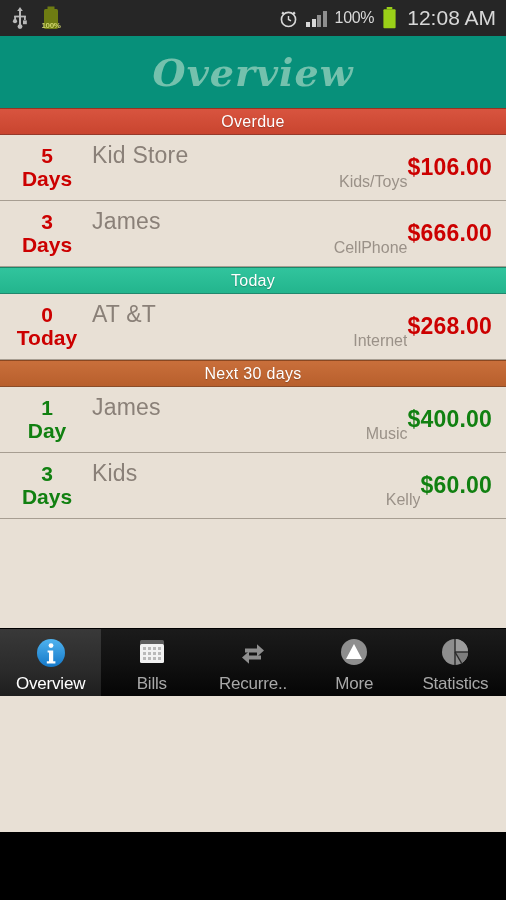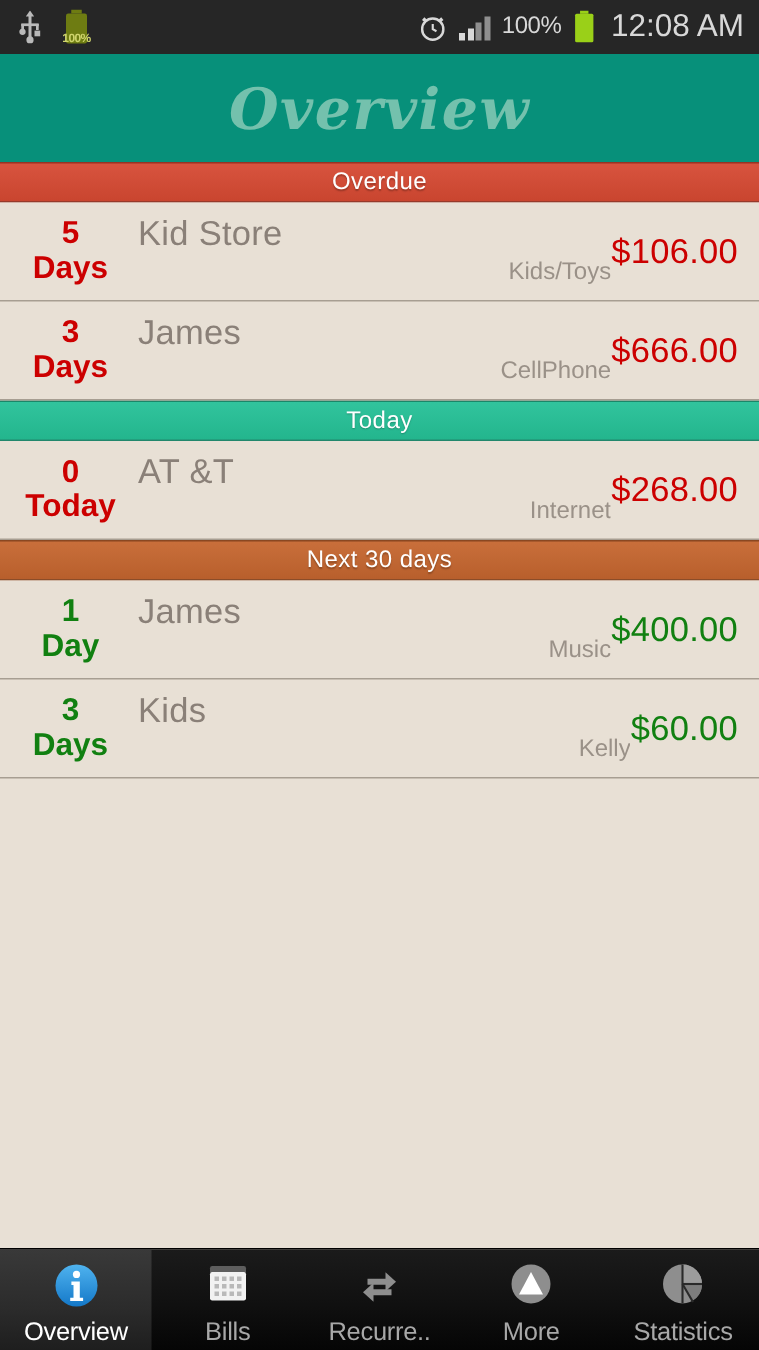--- a/index.html
+++ b/index.html
@@ -2,21 +2,21 @@
 <html><head>
 <meta charset="utf-8">
 <style>
   * { margin:0; padding:0; box-sizing:border-box; }
   html,body{ background:#000; }
   body{
     font-family:"Liberation Sans", sans-serif;
     width:506px; height:900px; overflow:hidden;
     -webkit-font-smoothing:antialiased;
   }
-  #phone{ position:relative; width:506px; height:900px; background:#e8e0d5; }
+  #phone{ position:relative; width:506px; height:696px; background:#e8e0d5; }
 
   
   .statusbar{
     height:36px; background:#262626; display:flex; align-items:center;
     padding:0 10px 0 12px; color:#cfcfcf; position:relative;
   }
   .sb-left{ display:flex; align-items:center; gap:13px; }
   .sb-right{ display:flex; align-items:center; gap:8px; margin-left:auto; }
   .sb-usb{ width:16px; height:22px; display:block; }
   .sb-batt-olive{ position:relative; width:20px; height:24px; }
@@ -73,21 +73,21 @@
   .daysbox.green{ color:#118011; }
   .info{ flex:1 1 auto; min-width:0; padding-left:6px; }
   .info .name{
     font-size:23px; color:#8a8078; line-height:1.15; letter-spacing:0.2px;
     white-space:nowrap; overflow:hidden; text-overflow:ellipsis;
   }
   .info .cat{
     font-size:16px; color:#9a9188; line-height:1.3; margin-top:3px;
     white-space:nowrap; overflow:hidden; text-overflow:ellipsis;text-align:right;
   }
-  .amt{ flex:0 0 auto; font-size:23px; font-weight:normal; letter-spacing:0.2px; }
+  .amt{ flex:0 0 auto; font-size:23px; font-weight:bold; letter-spacing:0.2px; }
   .amt.red{ color:#cc0000; }
   .amt.green{ color:#118011; }
 
   .filler{ background:#e8e0d5; }
 
   
   .tabbar{
     position:absolute; left:0; bottom:0; width:506px; height:68px;
     background:linear-gradient(#1b1b1b,#101010 55%,#050505);
     display:flex; border-top:1px solid #000;

